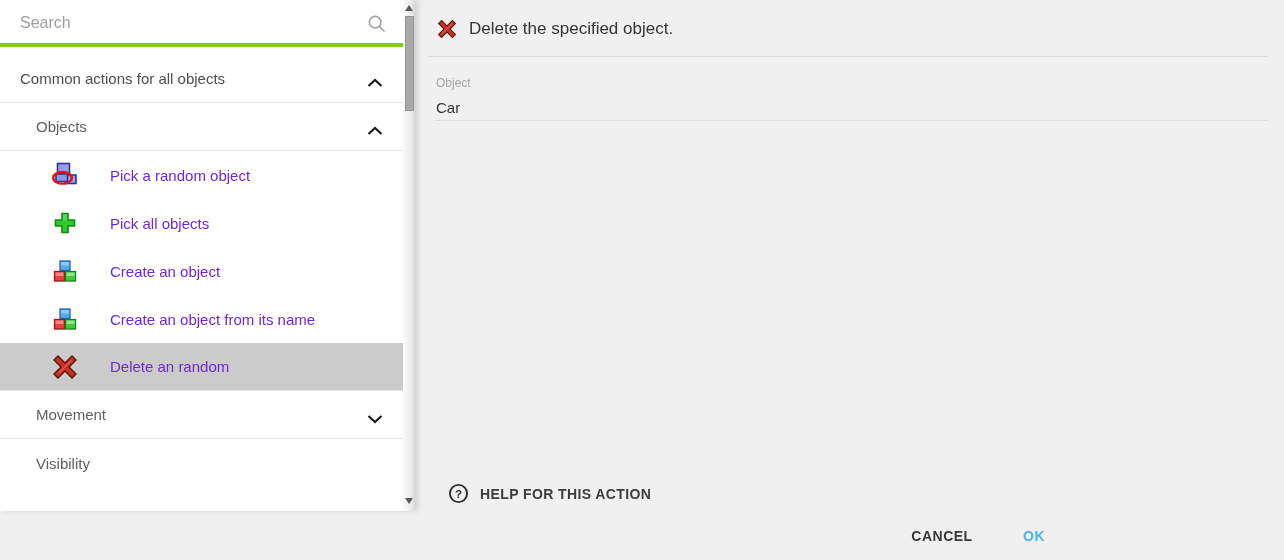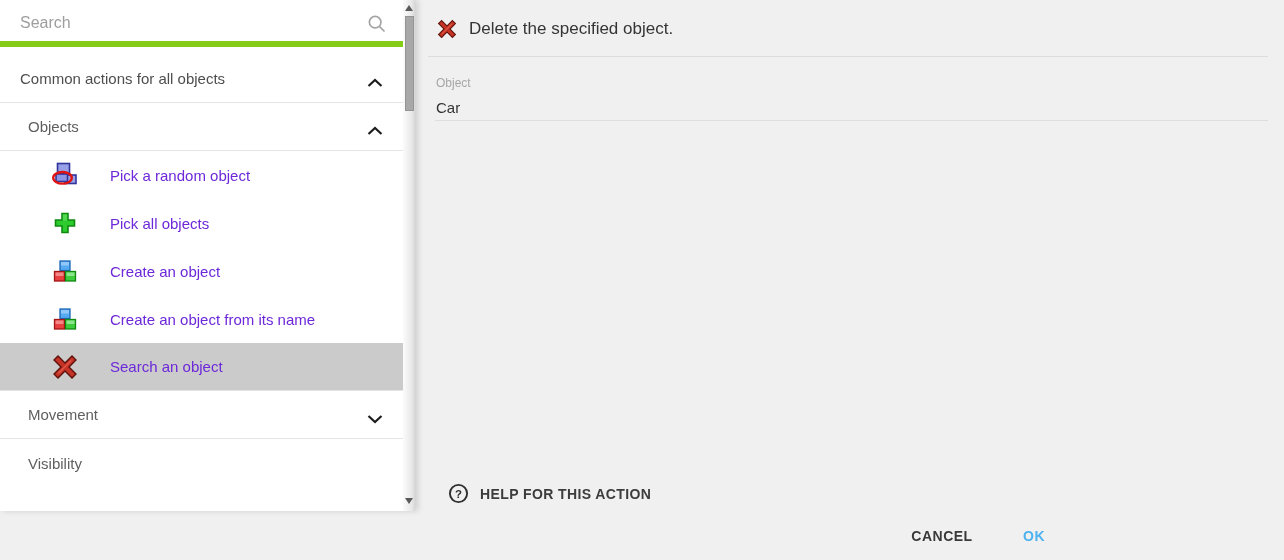--- a/index.html
+++ b/index.html
@@ -14,38 +14,38 @@
   
   #sidebar {
     position:absolute; left:0; top:0; width:415px; height:511px;
     background:#ffffff;
     box-shadow:3px 0 6px rgba(0,0,0,0.14);
     overflow:hidden;
   }
   .sidebar-inner { width:403px; }
   .search-row {
     height:47px; position:relative;
-    border-bottom:6px solid #84cc16;
+    border-bottom:4px solid #84cc16;
   }
   .search-row input {
     position:absolute; left:20px; top:0; height:46px; width:330px;
     border:none; outline:none; font-size:16px; color:#333;
     font-family:"Liberation Sans", sans-serif; background:transparent;
   }
   .search-row input::placeholder { color:#9e9e9e; opacity:1; }
   .search-icon-wrap { position:absolute; right:15px; top:13px; width:22px; height:22px; }
   .list { padding-top:8px; }
   .row {
     height:48px; display:flex; align-items:center; position:relative;
   }
   .row.bordered { border-bottom:1px solid #e4e4e4; }
   .cat-label { font-size:15px; color:#5f5f5f; }
   .top-cat .cat-label { color:#4e4e4e;text-align:right; }
   .pad20 { padding-left:20px; }
-  .pad36 { padding-left:28px; }
+  .pad36 { padding-left:36px; }
   .chevron { position:absolute; right:19px; top:50%; transform:translateY(-50%); width:18px; height:10px; }
   .item-row { padding-left:52px; cursor:pointer; }
   .item-row.selected { background:#cbcbcb; }
   .item-icon { width:26px; height:26px; flex:0 0 26px; }
   .item-label { font-size:15px; color:#6d28d9; margin-left:32px; }
 
   
   #sidebar-scrollbar {
     position:absolute; right:0; top:0; width:12px; height:511px;
     background:linear-gradient(to right,#fbfbfb,#e9e9e9 70%,#d7d7d7);
@@ -180,21 +180,21 @@
           <svg viewBox="0 0 26 26" width="26" height="26">
             <g stroke-linecap="square">
               <line x1="6" y1="6" x2="20" y2="20" stroke="#5c130b" stroke-width="7"></line>
               <line x1="20" y1="6" x2="6" y2="20" stroke="#5c130b" stroke-width="7"></line>
               <line x1="6" y1="6" x2="20" y2="20" stroke="#c43325" stroke-width="4.2"></line>
               <line x1="20" y1="6" x2="6" y2="20" stroke="#c43325" stroke-width="4.2"></line>
               <line x1="18.8" y1="7" x2="7" y2="18.8" stroke="#e2584a" stroke-width="1.4"></line>
             </g>
           </svg>
         </span>
-        <span class="item-label">Search an object</span>
+        <span class="item-label">Delete an random</span>
       </div>
 
       <div class="row bordered pad36">
         <span class="cat-label">Movement</span>
         <span class="chevron">
           <svg viewBox="0 0 18 10" width="18" height="10">
             <path d="M2.5 2 L9 8 L15.5 2" fill="none" stroke="#1c1c1c" stroke-width="2.2"></path>
           </svg>
         </span>
       </div>

